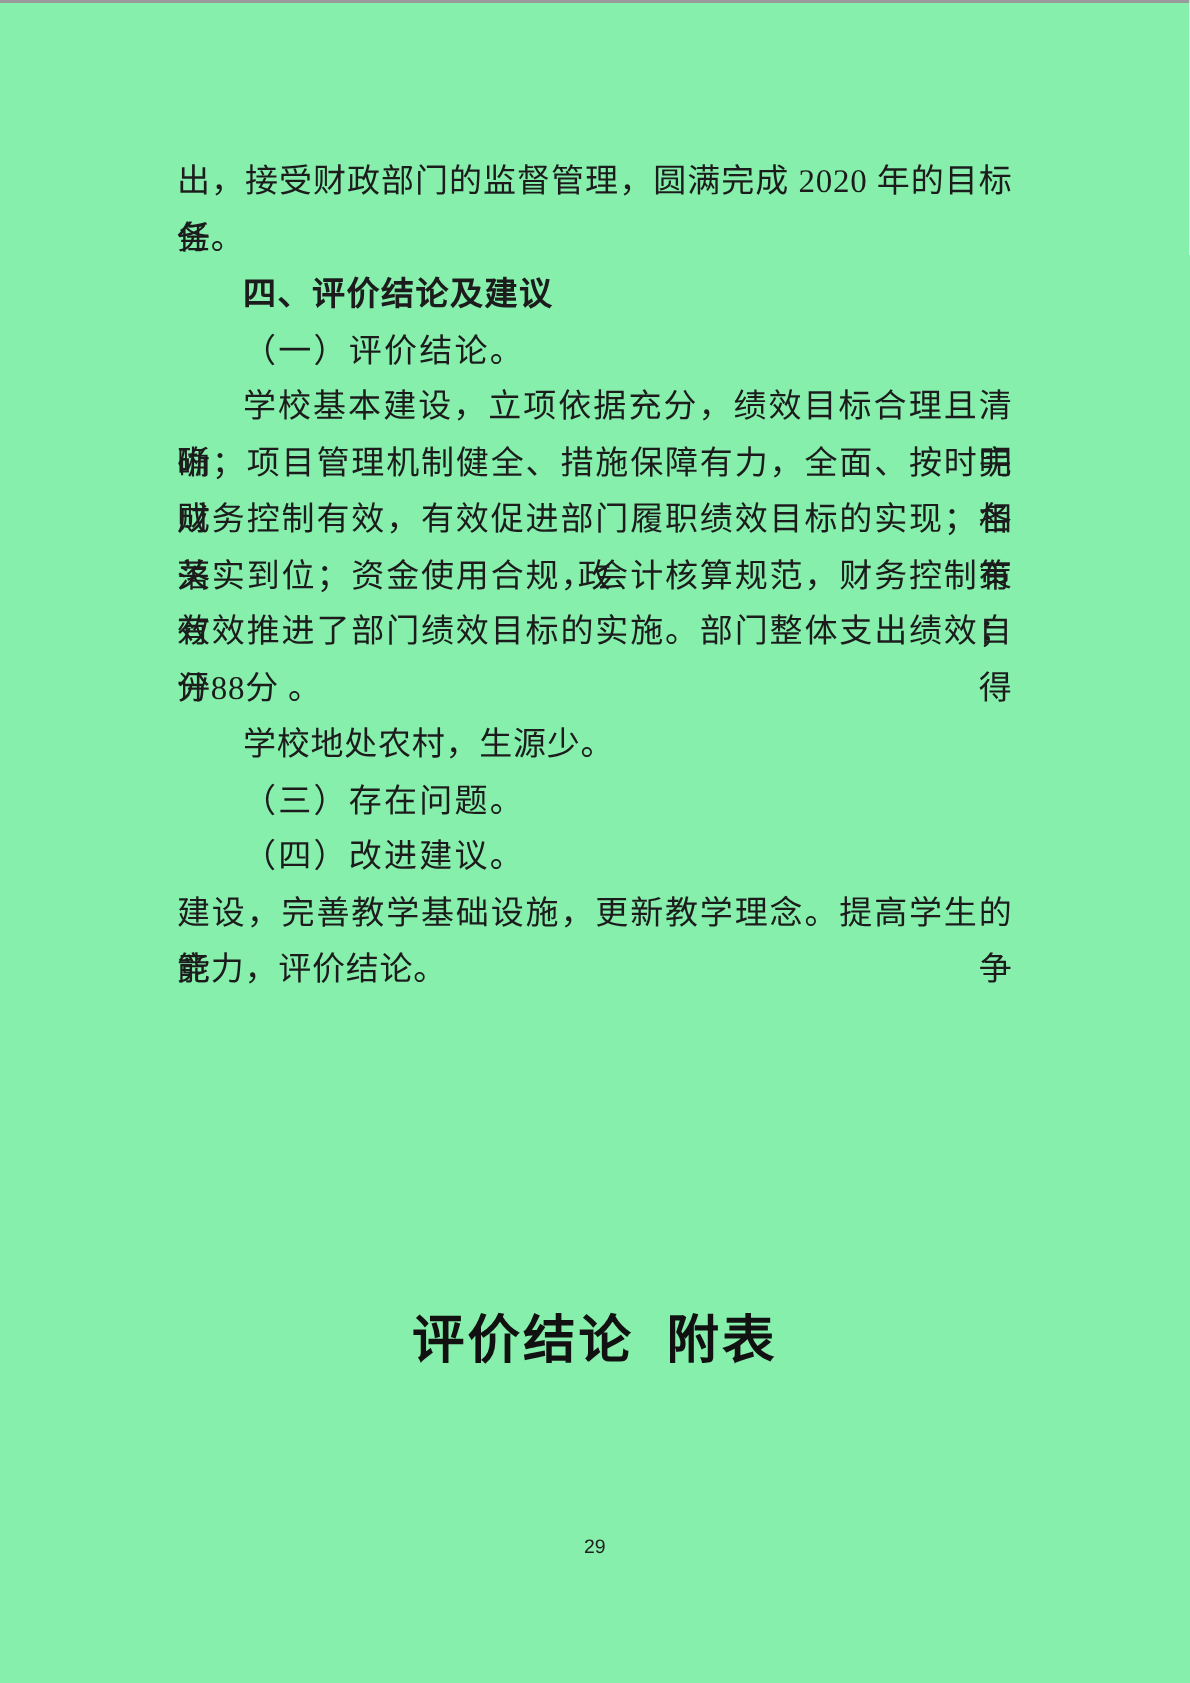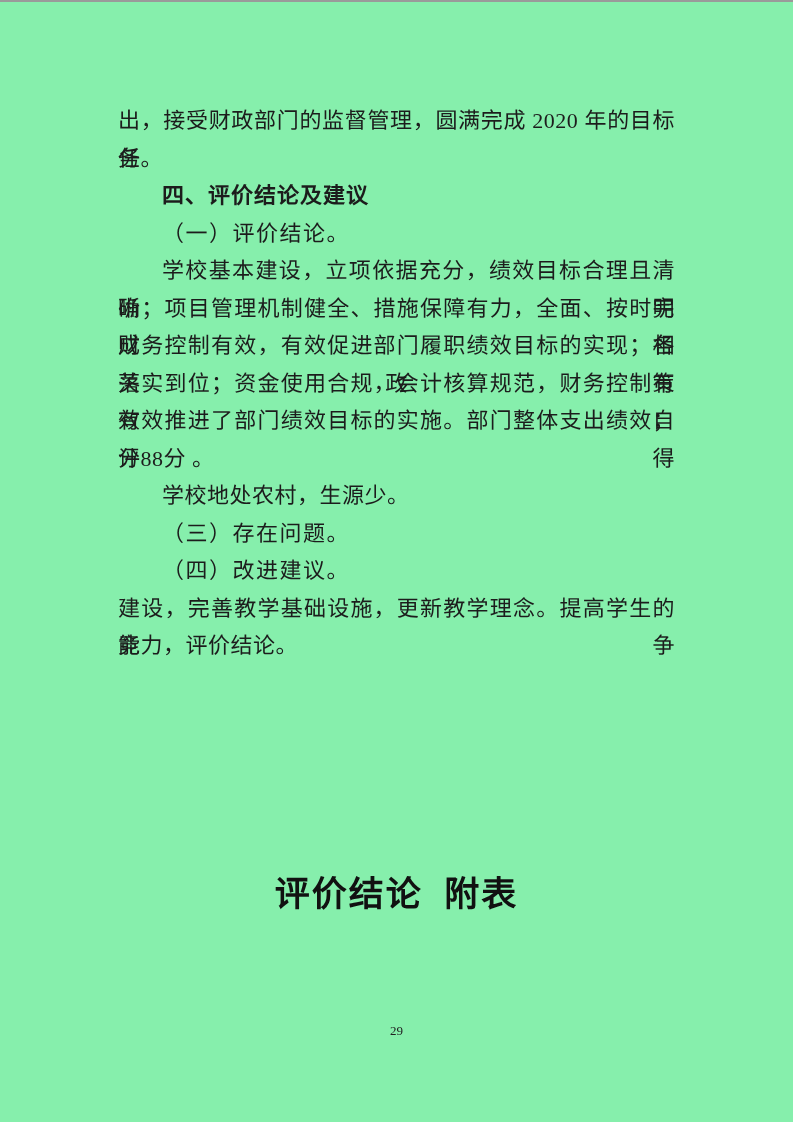--- a/index.html
+++ b/index.html
@@ -69,21 +69,21 @@
     letter-spacing: 2px;
     word-spacing: 10px;
     color: #111;
   }
   .page-number {
     position: absolute;
     top: 1022px;
     left: 0;
     right: 0;
     text-align: center;
-    font-family: Liberation Serif, serif;
+    font-family: Liberation Sans, sans-serif;
     font-size: 13px;
     line-height: 18px;
     color: #222;
   }
 </style>
 </head>
 <body>
 
 <div class="page">
   <div class="scan-edge"></div>

